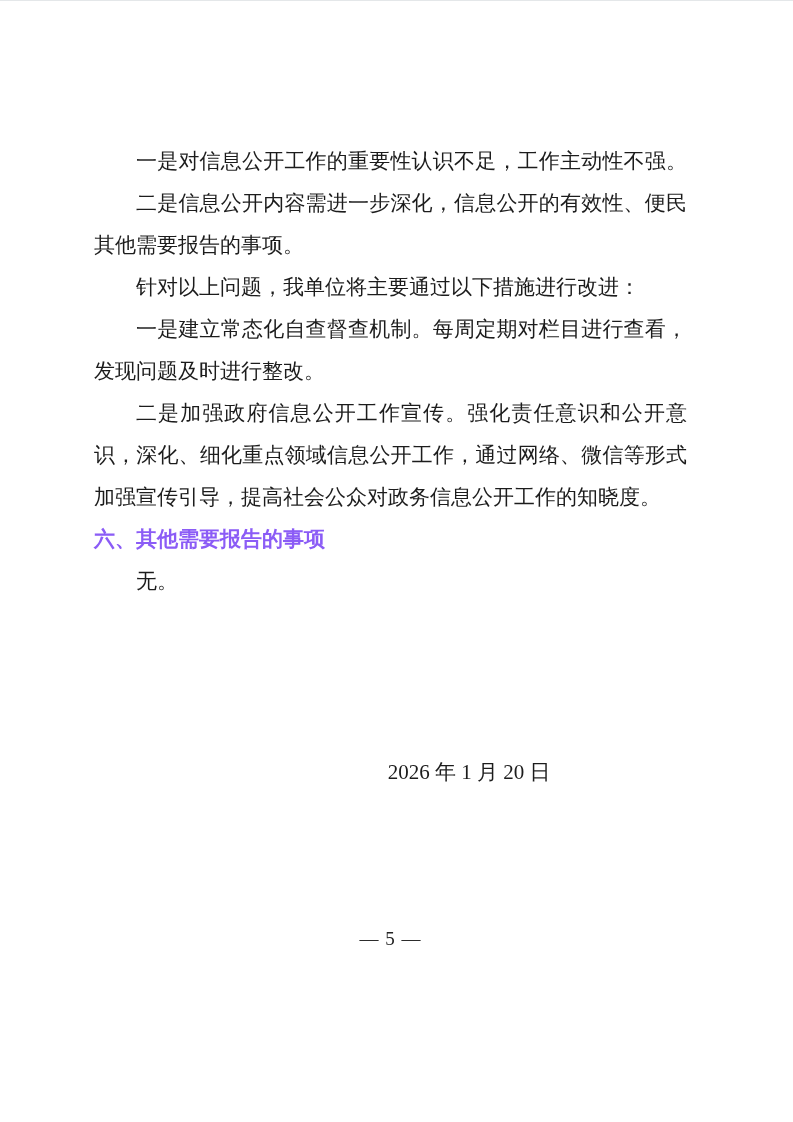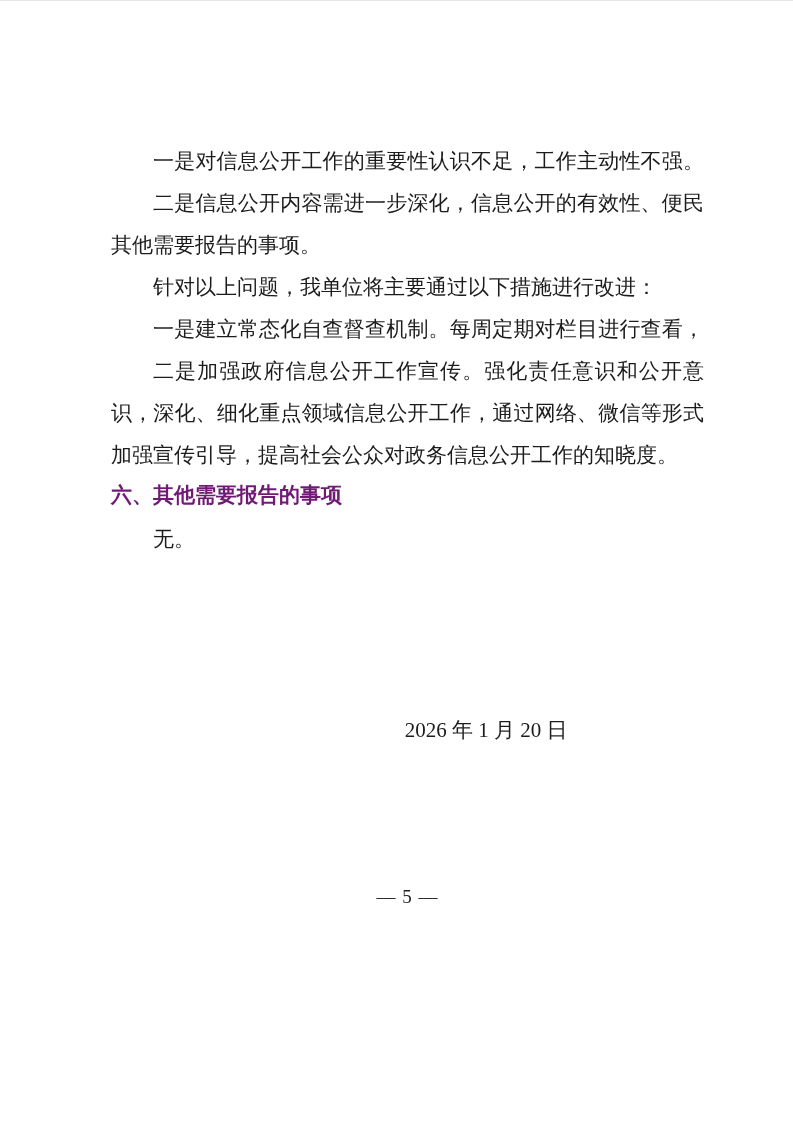--- a/index.html
+++ b/index.html
@@ -17,41 +17,41 @@
     color: #1c1c1c;
   }
   .edge-top {
     position: absolute;
     top: 0; left: 0; right: 0;
     height: 1px;
     background: #e4e7e9;
   }
   .content {
     position: absolute;
-    left: 111px;
+    left: 94px;
     top: 140px;
     width: 593px;
     font-size: 21px;
     line-height: 42px;
   }
   .line {
     white-space: normal;
   }
   .indent {
     padding-left: 42px;
   }
   
   .fill {
     text-align: justify;
     text-align-last: justify;
   }
   .heading {
-    font-family: Liberation Mono, monospace;
+    font-family: Liberation Serif, serif;
     font-weight: bold;
-    color: #701a75;
+    color: #8b5cf6;
   }
   .spacer-sm {
     height: 33px;
   }
   .signature-block {
     margin-top: 116px;
     margin-left: 275px;
     width: 200px;
     text-align: center;
   }
@@ -73,20 +73,21 @@
 
 <div class="page">
   <div class="edge-top"></div>
 
   <div class="content">
     <div class="line indent fill">一是对信息公开工作的重要性认识不足，工作主动性不强。</div>
     <div class="line indent fill">二是信息公开内容需进一步深化，信息公开的有效性、便民</div>
     <div class="line">其他需要报告的事项。</div>
     <div class="line indent">针对以上问题，我单位将主要通过以下措施进行改进：</div>
     <div class="line indent fill">一是建立常态化自查督查机制。每周定期对栏目进行查看，</div>
+    <div class="line">发现问题及时进行整改。</div>
     <div class="line indent fill">二是加强政府信息公开工作宣传。强化责任意识和公开意</div>
     <div class="line fill">识，深化、细化重点领域信息公开工作，通过网络、微信等形式</div>
     <div class="line">加强宣传引导，提高社会公众对政务信息公开工作的知晓度。</div>
 
     <div class="line heading">六、其他需要报告的事项</div>
 
     <div class="line indent">无。</div>
 
     <div class="spacer-sm"></div>
 

